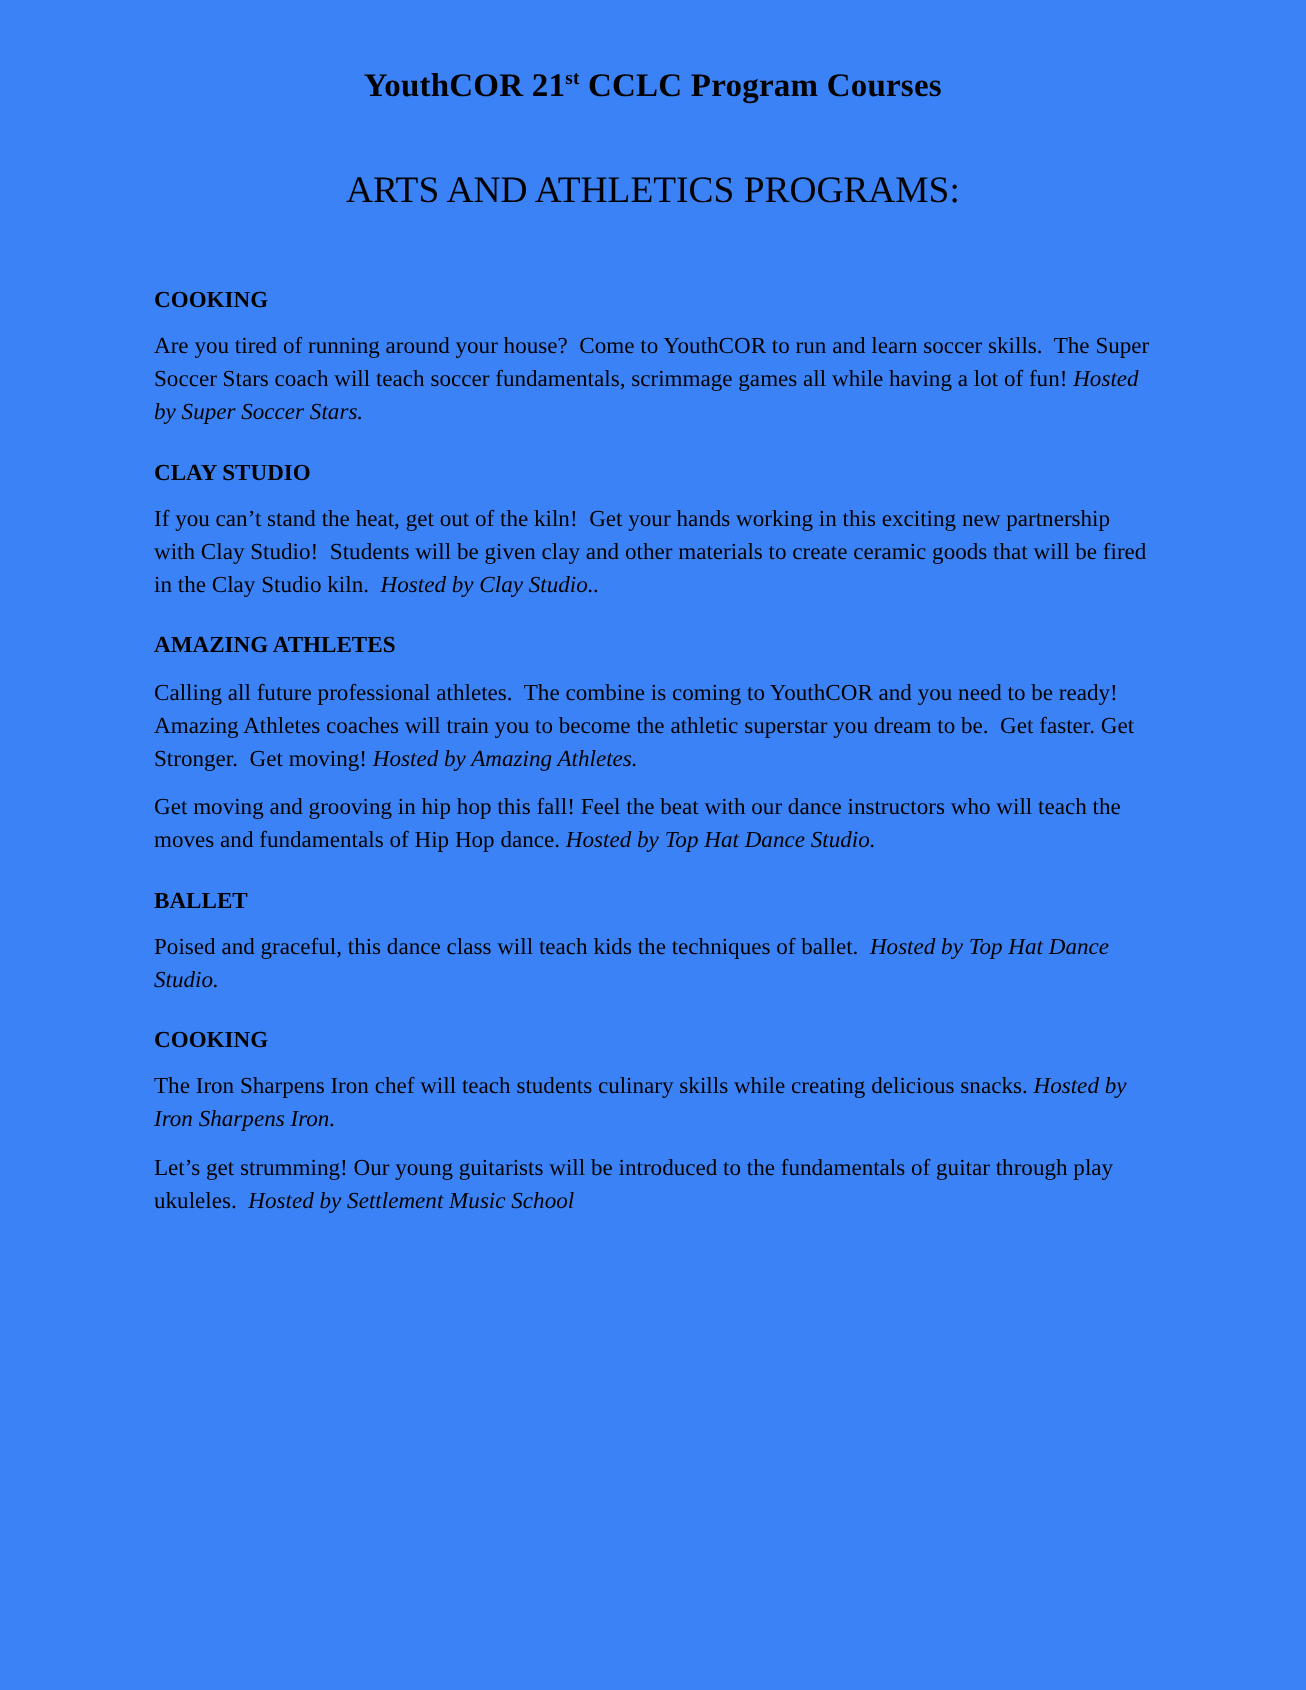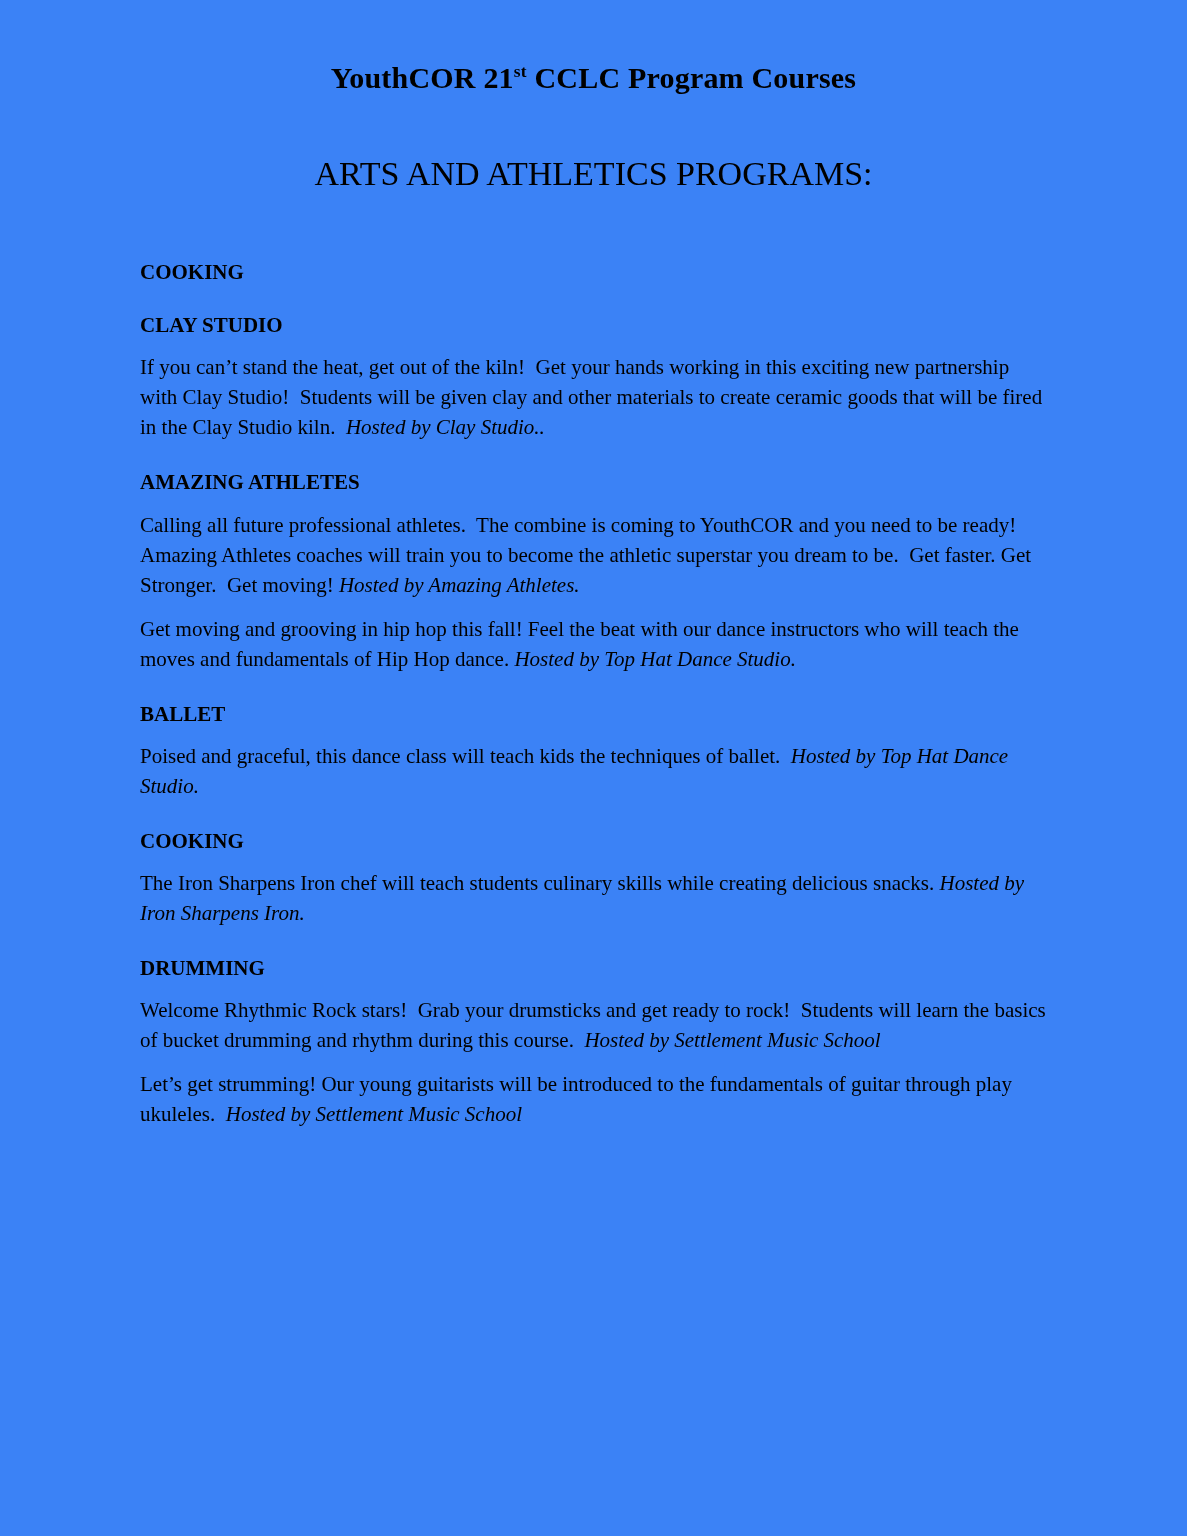--- a/index.html
+++ b/index.html
@@ -66,20 +66,21 @@
 <body>
 
 <div class="page">
 
   <h1 class="doc-title"><span>YouthCOR 21</span><sup>st</sup><span> CCLC Program Courses</span></h1>
 
   <h2 class="main-heading">ARTS AND ATHLETICS PROGRAMS:</h2>
 
   <section class="course">
     <h3 class="course-heading">COOKING</h3>
+    <p class="course-para"><span>Are you tired of running around your house?  Come to YouthCOR to run and learn soccer skills.  The Super Soccer Stars coach will teach soccer fundamentals, scrimmage games all while having a lot of fun! </span><em>Hosted by Super Soccer Stars.</em></p>
   </section>
 
   <section class="course">
     <h3 class="course-heading">CLAY STUDIO</h3>
     <p class="course-para"><span>If you can’t stand the heat, get out of the kiln!  Get your hands working in this exciting new partnership with Clay Studio!  Students will be given clay and other materials to create ceramic goods that will be fired in the Clay Studio kiln.  </span><em>Hosted by Clay Studio..</em></p>
   </section>
 
   <section class="course">
     <h3 class="course-heading">AMAZING ATHLETES</h3>
     <p class="course-para"><span>Calling all future professional athletes.  The combine is coming to YouthCOR and you need to be ready! Amazing Athletes coaches will train you to become the athletic superstar you dream to be.  Get faster. Get Stronger.  Get moving! </span><em>Hosted by Amazing Athletes.</em></p>
@@ -92,22 +93,18 @@
   <section class="course">
     <h3 class="course-heading">BALLET</h3>
     <p class="course-para"><span>Poised and graceful, this dance class will teach kids the techniques of ballet.  </span><em>Hosted by Top Hat Dance Studio.</em></p>
   </section>
 
   <section class="course">
     <h3 class="course-heading">COOKING</h3>
     <p class="course-para"><span>The Iron Sharpens Iron chef will teach students culinary skills while creating delicious snacks. </span><em>Hosted by Iron Sharpens Iron.</em></p>
   </section>
 
-  <section class="course">
-    <h3 class="course-heading">DRUMMING</h3>
-    <p class="course-para"><span>Welcome Rhythmic Rock stars!  Grab your drumsticks and get ready to rock!  Students will learn the basics of bucket drumming and rhythm during this course.  </span><em>Hosted by Settlement Music School</em></p>
-  </section>
 
   <section class="course">
     <p class="course-para"><span>Let’s get strumming! Our young guitarists will be introduced to the fundamentals of guitar through play ukuleles.  </span><em>Hosted by Settlement Music School</em></p>
   </section>
 
 </div>
 
 </body></html>

